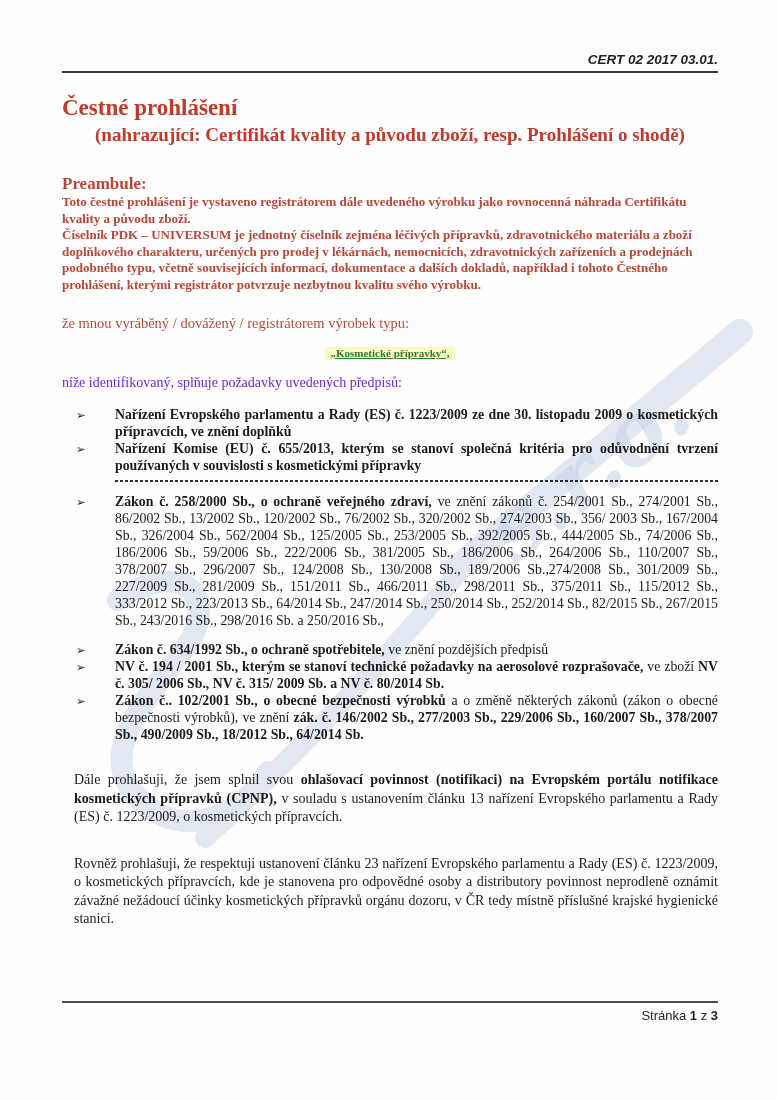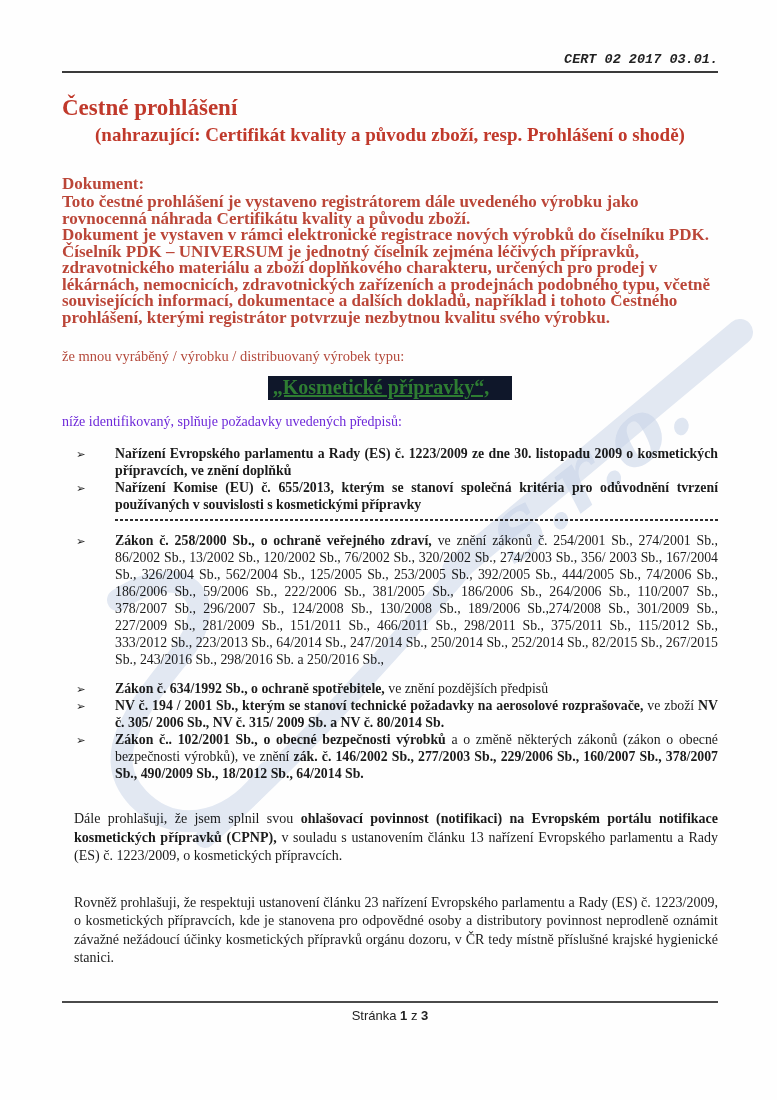--- a/index.html
+++ b/index.html
@@ -2,55 +2,55 @@
 <html><head>
 <meta charset="utf-8">
 <style>
   html,body{margin:0;padding:0;}
   body{
     width:777px;height:1100px;background:#fefefe;position:relative;overflow:hidden;
     font-family:"Liberation Serif", serif;color:#1b1b1b;
   }
   .page{position:absolute;inset:0;padding:0 59px 0 62px;box-sizing:border-box;z-index:1;}
   
-  .doc-code{padding-top:52px;text-align:right;font-family:Liberation Mono, monospace;
+  .doc-code{padding-top:52px;text-align:right;font-family:Liberation Sans, sans-serif;
     font-style:italic;font-weight:bold;font-size:13.5px;color:#222;}
   .header-rule{border-top:2px solid #3a3a3a;margin-top:4px;}
   
   .title{margin:22px 0 0 0;text-align:left;font-size:23px;font-weight:bold;color:#c0392b;}
   .subtitle{margin:3px 0 0 0;text-align:center;font-size:19px;font-weight:bold;color:#c0392b;}
   
   .preamble-heading{margin-top:28px;font-size:17px;font-weight:bold;color:#bb4638;}
-  .preamble p{margin:0;font-size:17px;line-height:16.5px;font-weight:bold;color:#bb4638;}
+  .preamble p{margin:0;font-size:13px;line-height:16.5px;font-weight:bold;color:#bb4638;}
   
   .intro{margin:18px 0 0 0;text-indent:70px;font-size:14.5px;color:#b44a3c;}
   .verb{margin:24px 0 0 0;text-align:center;font-size:16px;font-weight:bold;
     letter-spacing:2px;color:#c0392b;}
   .product-line{margin:22px 0 0 0;font-size:14.5px;color:#b44a3c;}
   .product-wrap{margin:11px 0 0 0;text-align:center;}
-  .product{display:inline-block;background:#0f172a;color:#2e7d32;font-size:20px;
-    font-weight:bold;text-decoration:underline;padding:0 23px 1px 5px;}
+  .product{display:inline-block;background:#fef9c3;color:#2e7d32;font-size:11px;
+    font-weight:bold;text-decoration:underline;padding:0 5px 1px 5px;}
   .follow{margin:14px 0 0 0;font-size:14px;color:#6d28d9;}
   
   .regs{margin-top:15px;}
   .reg-item{position:relative;padding-left:53px;font-size:13.8px;line-height:17px;
     text-align:justify;margin:0;}
   .reg-item.gap{margin-top:12px;}
   .bullet{position:absolute;left:14px;top:1px;font-family:"DejaVu Sans",sans-serif;
     font-size:11.5px;color:#1b1b1b;}
   .seg.b{font-weight:bold;}
   .seg.n{font-weight:normal;}
   .dashed-sep{height:2px;margin:6px 0 11px 53px;
     background:repeating-linear-gradient(90deg,#2e2e2e 0 3px,transparent 3px 5px);}
   
   .close-para{margin:28px 0 0 12px;font-size:14px;line-height:18.5px;text-align:justify;}
   
   .footer-block{position:absolute;left:62px;right:59px;top:1001px;}
   .footer-rule{border-top:2px solid #4a4a4a;}
-  .footer{margin-top:5px;text-align:center;font-family:"Liberation Sans",sans-serif;
+  .footer{margin-top:5px;text-align:right;font-family:"Liberation Sans",sans-serif;
     font-size:13px;color:#222;}
   .footer span{white-space:pre-wrap;}
   .footer .pg{font-weight:bold;}
   
   .watermark{position:absolute;inset:0;z-index:2;pointer-events:none;mix-blend-mode:multiply;}
 </style>
 </head>
 <body>
 
 <svg class="watermark" width="777" height="1100" viewBox="0 0 777 1100">
@@ -64,27 +64,26 @@
 
 <div class="page">
 
   <div class="doc-code">CERT 02 2017 03.01.</div>
   <div class="header-rule"></div>
 
   <h1 class="title">Čestné prohlášení</h1>
   <div class="subtitle">(nahrazující: Certifikát kvality a původu zboží, resp. Prohlášení o shodě)</div>
 
   <div class="preamble">
-    <div class="preamble-heading">Dokument:</div>
+    <div class="preamble-heading">Preambule:</div>
     <p>Toto čestné prohlášení je vystaveno registrátorem dále uvedeného výrobku jako rovnocenná náhrada Certifikátu kvality a původu zboží.</p>
-    <p>Dokument je vystaven v rámci elektronické registrace nových výrobků do číselníku PDK.</p>
     <p>Číselník PDK – UNIVERSUM je jednotný číselník zejména léčivých přípravků, zdravotnického materiálu a zboží doplňkového charakteru, určených pro prodej v lékárnách, nemocnicích, zdravotnických zařízeních a prodejnách podobného typu, včetně souvisejících informací, dokumentace a dalších dokladů, například i tohoto Čestného prohlášení, kterými registrátor potvrzuje nezbytnou kvalitu svého výrobku.</p>
   </div>
 
-  <p class="product-line">že mnou vyráběný / výrobku / distribuovaný výrobek typu:</p>
+  <p class="product-line">že mnou vyráběný / dovážený / registrátorem výrobek typu:</p>
   <div class="product-wrap">
     <span class="product">„Kosmetické přípravky“,</span>
   </div>
   <p class="follow">níže identifikovaný, splňuje požadavky uvedených předpisů:</p>
 
   <div class="regs">
 
     <div class="reg-item">
       <span class="bullet">➢</span>
       <span class="seg b">Nařízení Evropského parlamentu a Rady (ES) č. 1223/2009 ze dne 30. listopadu 2009 o kosmetických přípravcích, ve znění doplňků</span>

